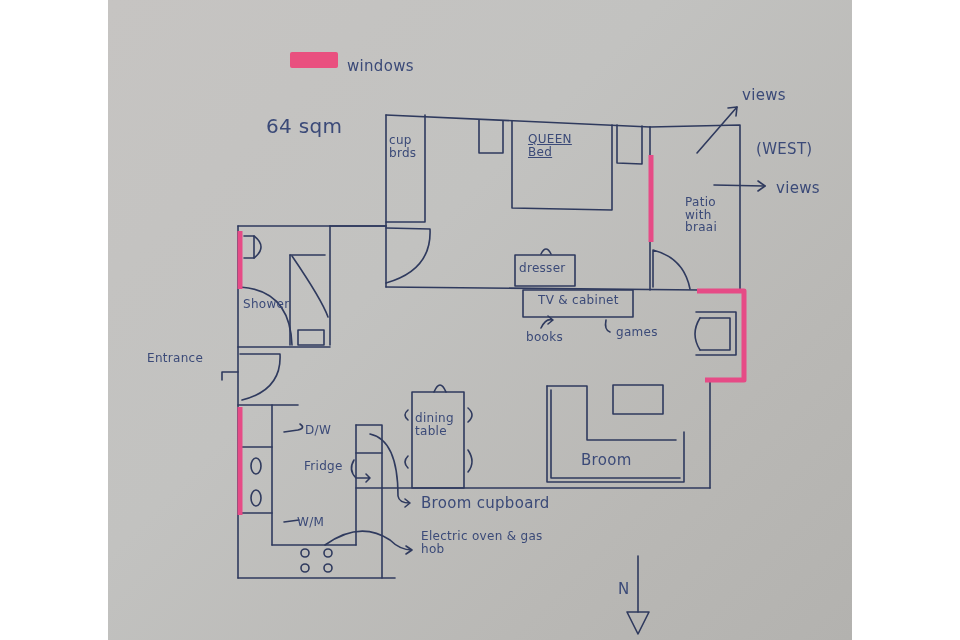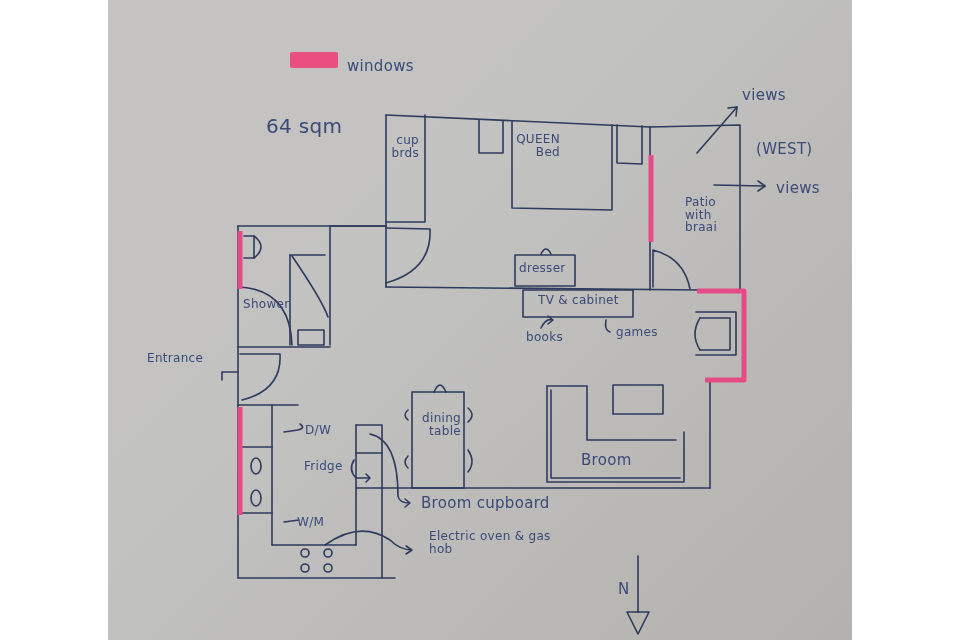--- a/index.html
+++ b/index.html
@@ -3,21 +3,21 @@
 <meta charset="utf-8">
 <style>
   html, body { margin:0; padding:0; }
   body { width:960px; height:640px; background:#ffffff; position:relative; overflow:hidden; }
   .paper { position:absolute; left:108px; top:0; width:744px; height:640px;
     background: linear-gradient(135deg, #c6c4c2 0%, #c2c2c0 40%, #b9b8b5 75%, #b3b2af 100%); }
   svg.plan { position:absolute; left:0; top:0; width:960px; height:640px; }
   .lbl { position:absolute; font-family:"DejaVu Sans", sans-serif; color:#3b4a78; font-size:15px; line-height:1.05; white-space:nowrap; letter-spacing:0.3px; }
   .lbl.sm { font-size:12px; }
   .lbl.lg { font-size:20px; }
-  .lbl.center { text-align:right; }
+  .lbl.center { text-align:left; }
 </style>
 </head>
 <body>
 
 <div class="paper"></div>
 
 <svg class="plan" viewBox="0 0 960 640" fill="none" stroke="#2f3a5e" stroke-width="1.6" stroke-linecap="round" stroke-linejoin="round">
 
   <rect x="290" y="52" width="48" height="16" rx="2" fill="#e9507f" stroke="none"></rect>
 
@@ -141,21 +141,21 @@
     <path d="M240 407 L240 515"></path>
     <path d="M651 155 L651 242"></path>
     <path d="M697 291 L744 291 L744 380 L705 380"></path>
   </g>
 </svg>
 
 <div class="lbl" style="left:347px; top:59px;">windows</div>
 <div class="lbl lg" style="left:266px; top:116px;">64 sqm</div>
 
 <div class="lbl sm center" style="left:389px; top:134px; width:30px; white-space:normal;">cup brds</div>
-<div class="lbl sm center" style="left:500px; top:133px; width:60px; white-space:normal;">QUEEN Bed</div>
+<div class="lbl sm center" style="left:528px; top:133px; width:60px; white-space:normal;text-decoration:underline;">QUEEN Bed</div>
 <div class="lbl sm" style="left:519px; top:262px;">dresser</div>
 
 <div class="lbl sm" style="left:685px; top:196px; width:60px; white-space:normal;">Patio with braai</div>
 <div class="lbl" style="left:742px; top:88px;">views</div>
 <div class="lbl" style="left:756px; top:142px;">(WEST)</div>
 <div class="lbl" style="left:776px; top:181px;">views</div>
 
 <div class="lbl sm" style="left:243px; top:298px;">Shower</div>
 <div class="lbl sm" style="left:147px; top:346px;margin-top:6px;">Entrance</div>
 
@@ -163,15 +163,15 @@
 <div class="lbl sm" style="left:526px; top:331px;">books</div>
 <div class="lbl sm" style="left:616px; top:326px;">games</div>
 <div class="lbl" style="left:581px; top:453px;">Broom</div>
 
 <div class="lbl sm center" style="left:415px; top:412px; width:46px; white-space:normal;">dining table</div>
 
 <div class="lbl sm" style="left:305px; top:424px;">D/W</div>
 <div class="lbl sm" style="left:304px; top:460px;">Fridge</div>
 <div class="lbl sm" style="left:297px; top:516px;">W/M</div>
 <div class="lbl" style="left:421px; top:496px;">Broom cupboard</div>
-<div class="lbl sm" style="left:421px; top:530px; width:140px; white-space:normal;margin-left:8px;">Electric oven &amp; gas hob</div>
+<div class="lbl sm" style="left:421px; top:530px; width:140px; white-space:normal;">Electric oven &amp; gas hob</div>
 
 <div class="lbl" style="left:618px; top:582px;">N</div>
 
 </body></html>

